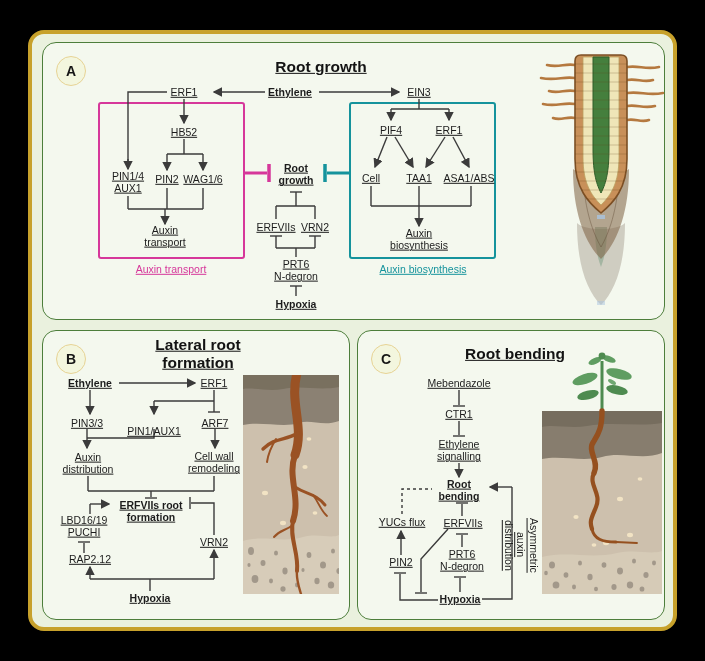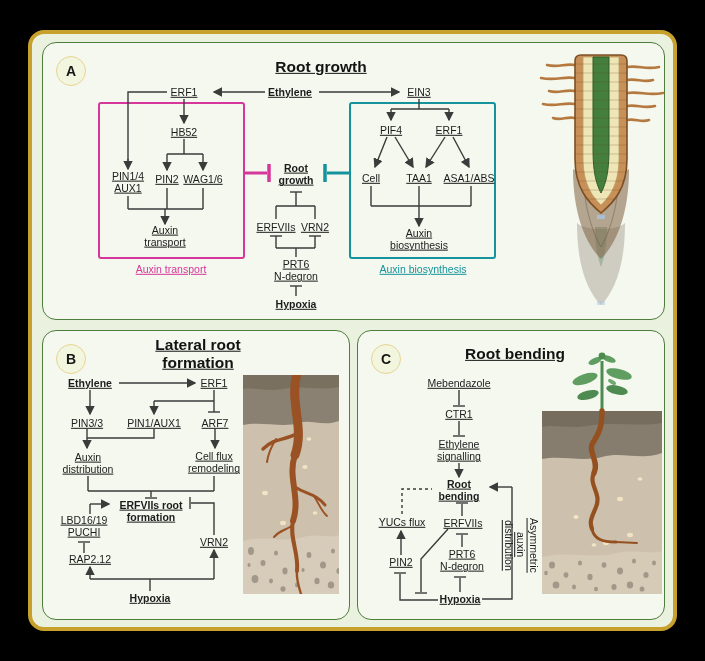--- a/index.html
+++ b/index.html
@@ -228,25 +228,25 @@
         <path d="M70,120 C76,128 78,136 84,141" stroke-width="1.8"></path>
         <path d="M50,150 C42,156 37,155 31,162" stroke-width="2"></path>
       </g>
     </svg>
 
     <div class="badge">B</div>
     <div class="node title" style="left:155px;top:23px">Lateral root formation</div>
     <div class="node b" style="left:47px;top:52px">Ethylene</div>
     <div class="node" style="left:171px;top:52px">ERF1</div>
     <div class="node" style="left:44px;top:92px">PIN3/3</div>
-    <div class="node" style="left:111px;top:92px">PIN1/AUX1</div>
+    <div class="node" style="left:111px;top:100px">PIN1/AUX1</div>
     <div class="node" style="left:172px;top:92px">ARF7</div>
     <div class="node" style="left:45px;top:132px">Auxin
 distribution</div>
-    <div class="node" style="left:171px;top:131px">Cell flux
+    <div class="node" style="left:171px;top:131px">Cell wall
 remodeling</div>
     <div class="node b" style="left:108px;top:180px">ERFVIIs root
 formation</div>
     <div class="node" style="left:41px;top:195px">LBD16/19
 PUCHI</div>
     <div class="node" style="left:47px;top:228px">RAP2.12</div>
     <div class="node" style="left:171px;top:211px">VRN2</div>
     <div class="node b" style="left:107px;top:267px">Hypoxia</div>
   </div>
 

